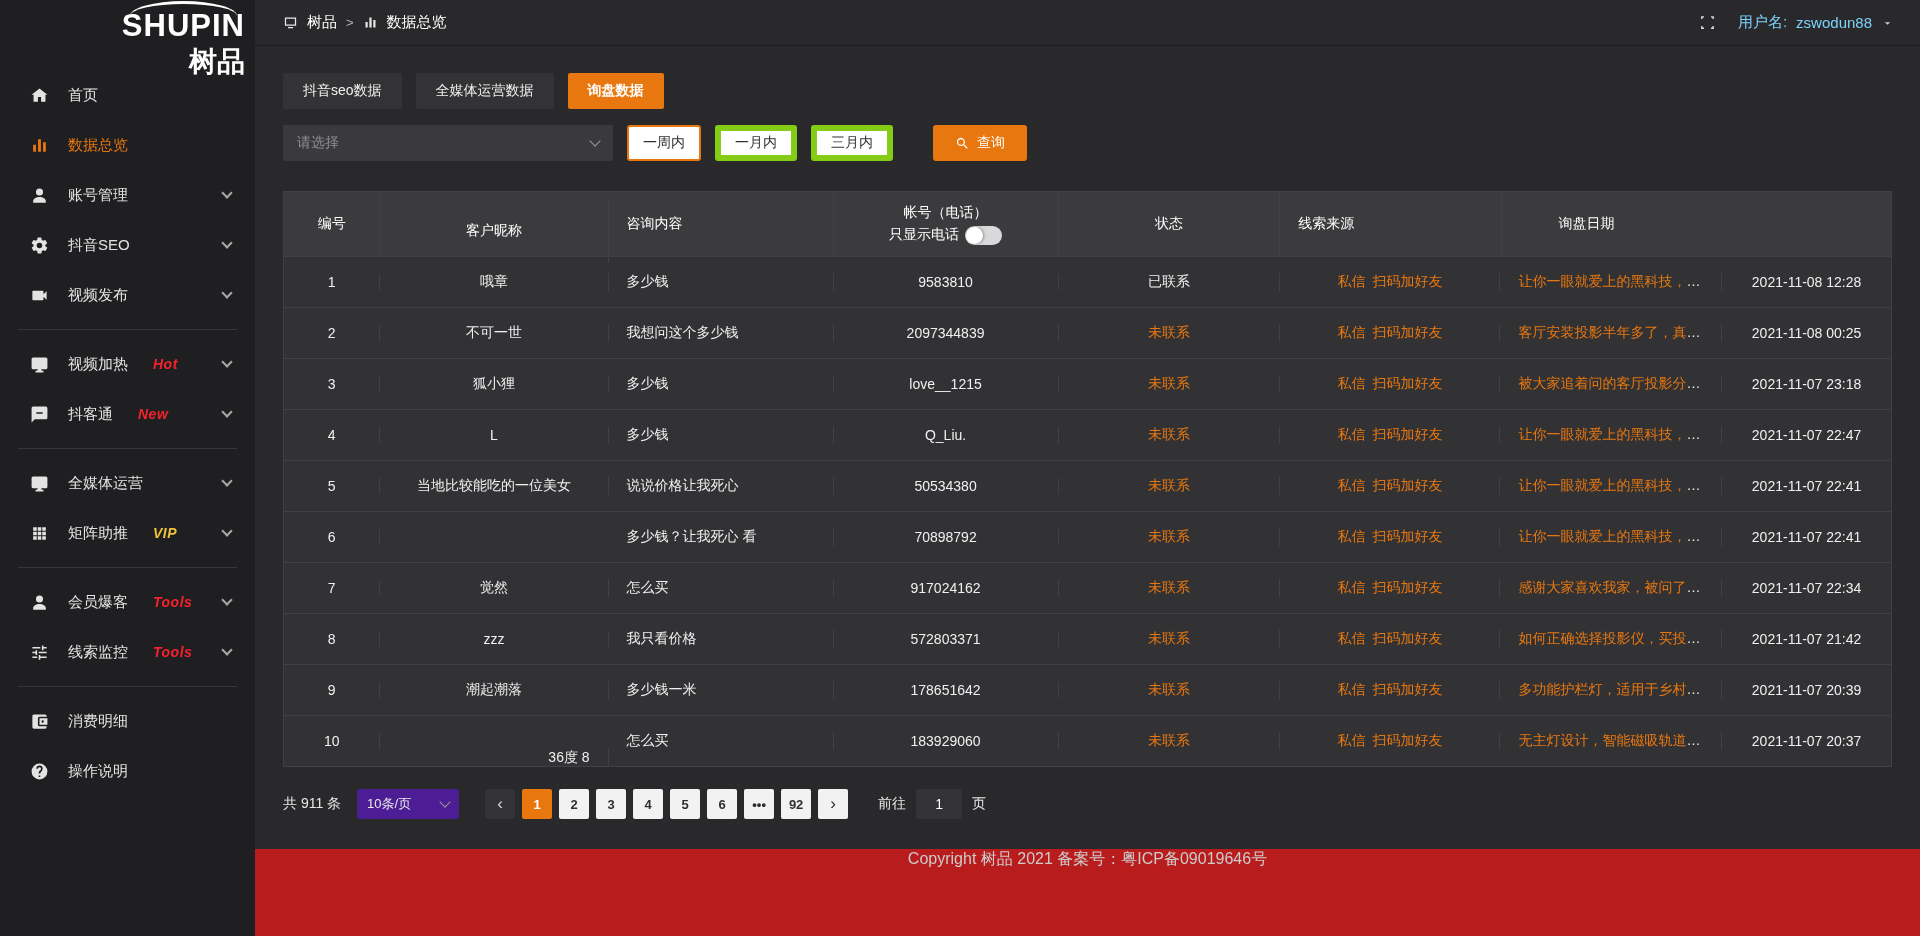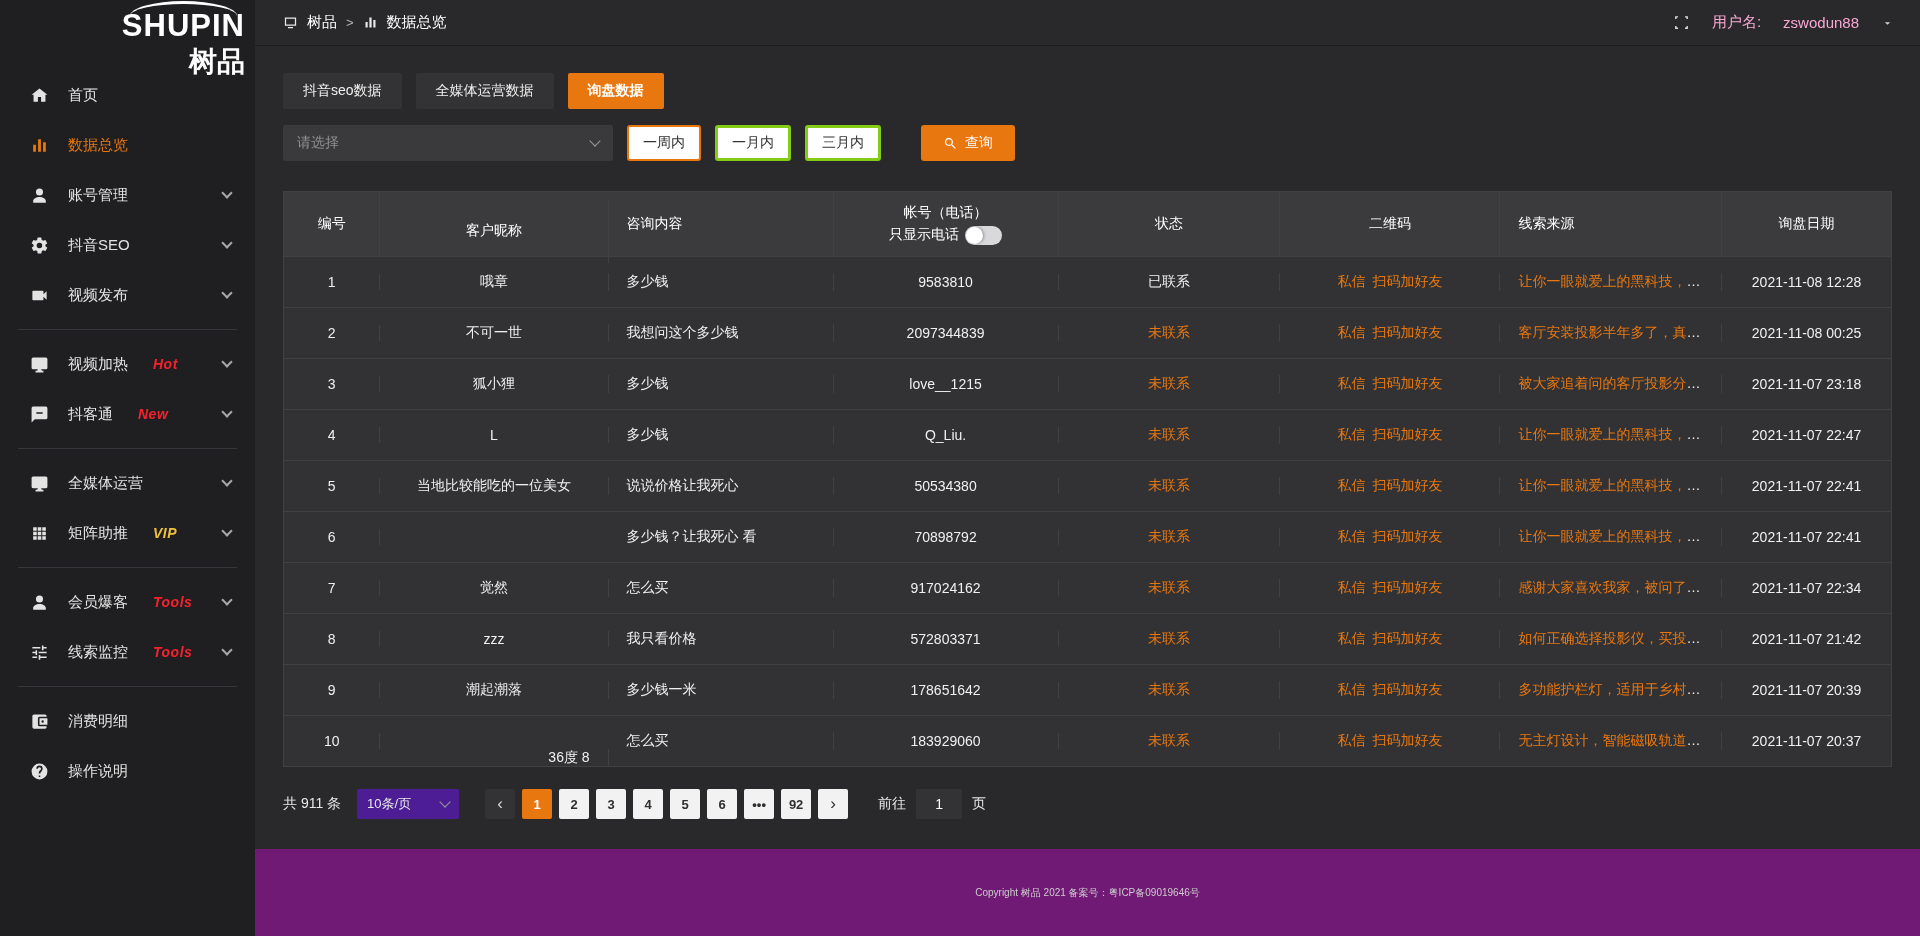--- a/index.html
+++ b/index.html
@@ -32,38 +32,38 @@
   .topbar { height:46px; flex-shrink:0; background:#29292b; border-bottom:1px solid #1c1c1e;
      display:flex; align-items:center; padding:0 26px 0 28px; }
   .breadcrumb { display:flex; align-items:center; gap:9px; font-size:15px; color:#fff; }
   .bc-icon { width:15px; height:15px; display:inline-flex; color:#e8e8e8; }
   .bc-icon svg { width:100%; height:100%; fill:currentColor; }
   .bc-sep { color:#b5b5b5; font-size:13px; }
   .bc-link { cursor:pointer; }
   .topbar-right { margin-left:auto; display:flex; align-items:center; gap:22px; }
   .fs-icon { width:17px; height:17px; display:inline-flex; color:#e0e0e0; cursor:pointer; }
   .fs-icon svg { width:100%; height:100%; fill:currentColor; }
-  .user-box { display:flex; align-items:center; gap:22px; font-size:15px; color:#f9a8d4; cursor:pointer; }
+  .user-box { display:flex; align-items:center; gap:9px; font-size:15px; color:#7dd3fc; cursor:pointer; }
   .caret-icon { width:13px; height:13px; display:inline-flex; color:#cfcfcf; margin-top:2px; }
   .caret-icon svg { width:100%; height:100%; fill:currentColor; }
 
   
   .content { background:#29292b; padding:27px 28px 30px 28px; }
   .tabs { display:flex; gap:14px; }
   .tab { height:36px; padding:0 20px; background:#333335; color:#f0f0f0; font-size:14px; border:none;
      border-radius:2px; cursor:pointer; font-family:inherit; }
   .tab.active { background:#e8770f; color:#fff; font-weight:bold; }
 
   .filterbar { margin-top:16px; display:flex; align-items:center; gap:14px; }
   .select { width:330px; height:36px; background:#3a3a3c; border-radius:2px; display:flex;
      align-items:center; padding:0 14px; color:#8f8f92; font-size:14px; cursor:pointer; }
   .sel-chev { margin-left:auto; width:8px; height:8px; border-right:1.5px solid #9a9a9a;
      border-bottom:1.5px solid #9a9a9a; transform:rotate(45deg); margin-top:-4px; }
   .btn-white { height:36px; min-width:66px; padding:0 14px; background:#fff; color:#333;
-     border:3px solid #84cc16; border-radius:3px; font-size:14px; cursor:pointer; font-family:inherit; }
+     border:6px solid #84cc16; border-radius:3px; font-size:14px; cursor:pointer; font-family:inherit; }
   .btn-white.selected { border:2px solid #e8770f; }
   .btn-query { height:36px; padding:0 22px; margin-left:26px; background:#e8770f; color:#fff; border:none;
      border-radius:3px; font-size:14px; display:flex; align-items:center; gap:7px; cursor:pointer; font-family:inherit; }
   .q-icon { width:15px; height:15px; display:inline-flex; }
   .q-icon svg { width:100%; height:100%; fill:currentColor; }
 
   
   .table { margin-top:30px; border:1px solid #414144; }
   .thead { display:flex; background:#3b3b3e; height:64px; align-items:center; font-size:14px; color:#fff; }
   .th { padding:0 18px; height:100%; display:flex; flex-direction:column; justify-content:center; }
@@ -90,22 +90,22 @@
   .pg-btn { min-width:30px; height:30px; padding:0 6px; border-radius:2px; display:flex; align-items:center;
      justify-content:center; background:#f2f2f2; color:#2f2f2f; cursor:pointer; font-size:13px; font-weight:bold; }
   .pg-btn.prev { background:#333336; color:#d8d8d8; }
   .pg-btn.active { background:#e8770f; color:#fff; }
   .pg-arrow { font-size:17px; font-weight:normal; line-height:1; margin-top:-2px; }
   .pg-goto { display:flex; align-items:center; gap:10px; margin-left:30px; }
   .pg-input { width:46px; height:30px; background:#333336; border:none; border-radius:2px; color:#fff;
      text-align:center; font-size:14px; font-family:inherit; }
 
   
-  .footer { flex:1; background:#701a75; display:flex; align-items:center; justify-content:center;
-     color:#cccccc; font-size:10px; }
+  .footer { flex:1; background:#b91c1c; display:flex; justify-content:center;
+     color:#cccccc; font-size:16px; }
 </style>
 </head>
 <body>
 
 <div class="app">
 
   <aside class="sidebar">
     <div class="logo">
       <span class="logo-en">SHUPIN</span>
       <span class="logo-cn">树品</span>
@@ -312,23 +312,20 @@
             </div>
             <div class="th" style="width: 14%; text-align: center; align-items: center;">
               <div class="th-line">帐号（电话）</div>
               <div class="th-sub">
                 <span>只显示电话</span>
                 <span class="toggle"></span>
               </div>
             </div>
             <div class="th" style="width: 13.8%; text-align: center; align-items: center;">
               <div class="th-line">状态</div>
-            </div>
-            <div class="th" style="width: 13.7%; text-align: center; align-items: center;">
-              <div class="th-line">二维码</div>
             </div>
             <div class="th" style="width: 13.8%; text-align: left;">
               <div class="th-line">线索来源</div>
             </div>
             <div class="th" style="width: 10.5%; text-align: center; align-items: center;">
               <div class="th-line">询盘日期</div>
             </div>
           </div>
         <div class="tbody" id="tbody">
             <div class="tr">

